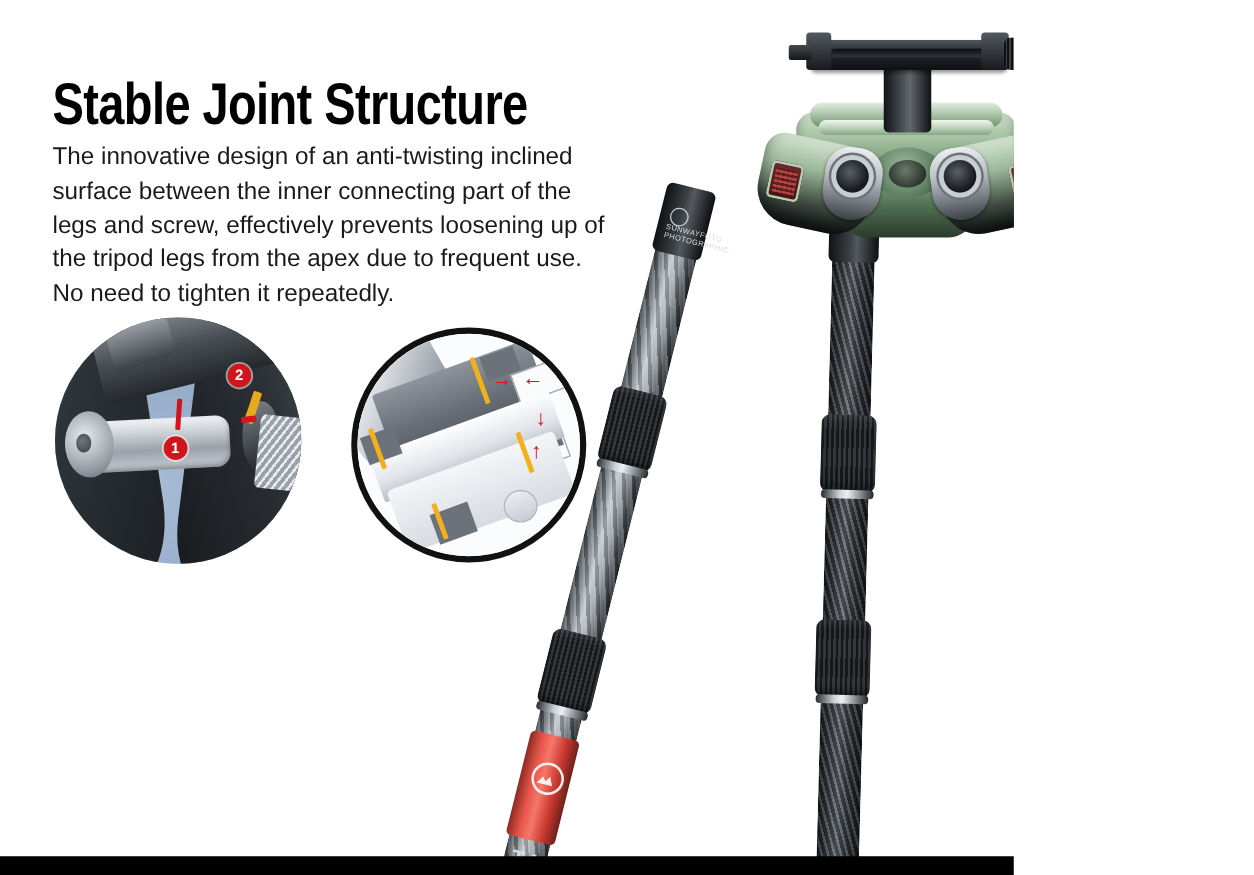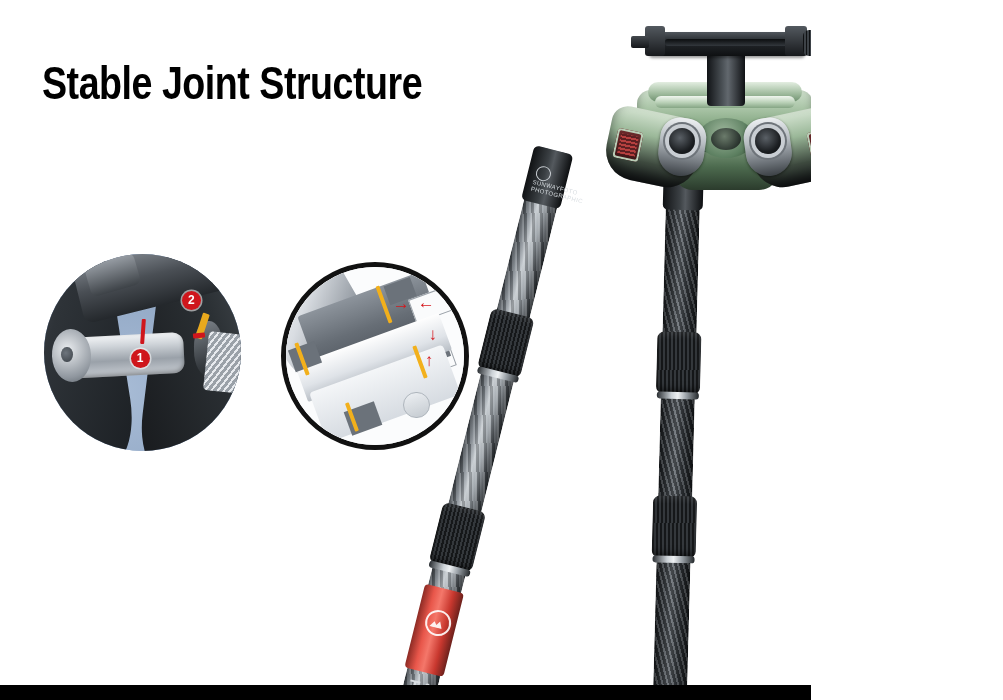--- a/index.html
+++ b/index.html
@@ -173,20 +173,21 @@
   .modeltxt{position:absolute;color:#d9dde1;font-size:17px;font-weight:700;letter-spacing:1px;}
 
   #bottombar{position:absolute;left:0;top:685px;width:1003px;height:15px;background:#000;}
 </style>
 </head>
 <body>
 
 <div id="stage">
 
   <h1 id="headline">Stable Joint Structure</h1>
+  <p id="bodycopy">The innovative design of an anti-twisting inclined surface between the inner connecting part of the legs and screw, effectively prevents loosening up of the tripod legs from the apex due to frequent use. No need to tighten it repeatedly.</p>
 
   <div class="inset" id="inset-left">
     <div class="li-bg"></div>
     <div class="li-darkL"></div>
     <div class="li-darkR"></div>
     <div class="li-topbar"></div>
     <div class="li-topbar2"></div>
     <div class="li-pin"></div>
     <div class="li-pincap"></div>
     <div class="li-pinhole"></div>

